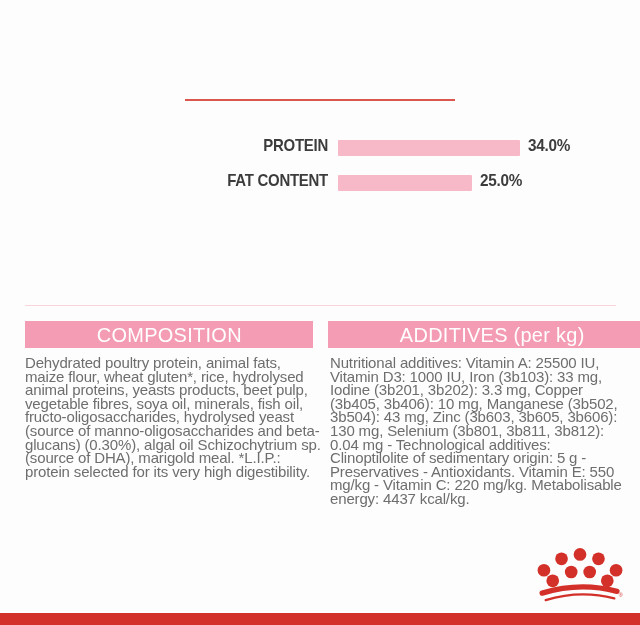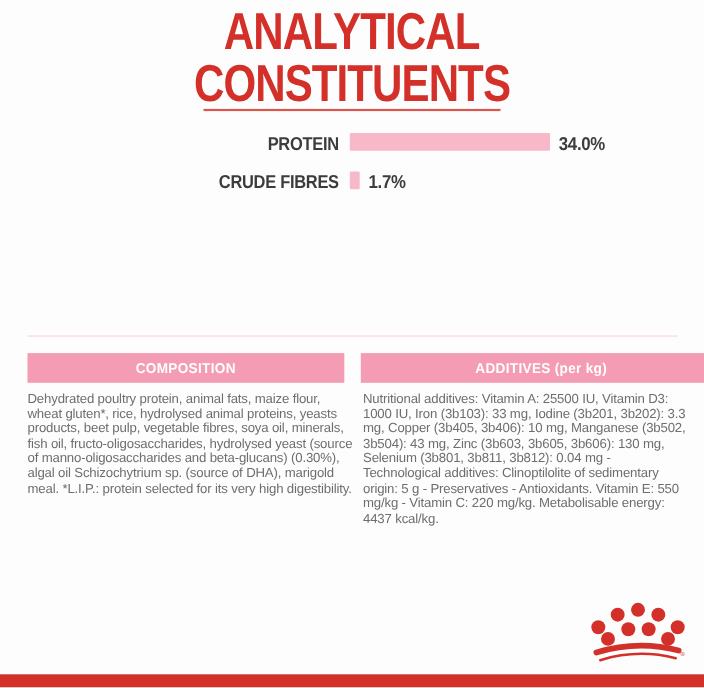--- a/index.html
+++ b/index.html
@@ -13,76 +13,72 @@
   
   .title{position:absolute;top:5px;left:0;width:640px;text-align:center;color:#d23029;}
   .t-line{
     display:block;font-weight:bold;font-size:45px;line-height:47px;letter-spacing:-1px;
   }
   .t-inner{display:inline-block;transform:scale(0.85,1.05);transform-origin:center center;white-space:nowrap;}
   .title-underline{position:absolute;top:99px;left:185px;width:270px;height:2px;background:#db574e;}
 
   
   .chart{position:absolute;top:121px;left:0;width:640px;}
-  .crow{height:35px;display:flex;align-items:flex-start;}
+  .crow{height:35px;display:flex;align-items:flex-end;padding-left:20px;}
   .crow-label{
     width:308px;text-align:right;font-weight:bold;font-size:17px;color:#3c3c3c;
     letter-spacing:-0.3px;white-space:nowrap;
     transform:scaleX(0.88);transform-origin:100% 50%;
   }
   .crow-bar{height:16px;margin-left:10px;border-radius:1px;flex:0 0 auto;}
   .crow-value{
     margin-left:8px;font-weight:bold;font-size:17px;color:#3c3c3c;letter-spacing:-0.3px;
     transform:scaleX(0.9);transform-origin:0 50%;white-space:nowrap;
   }
 
   .section-divider{position:absolute;top:305px;left:25px;width:591px;height:1px;background:#f8d4dc;}
 
   
   .col-header{
     position:absolute;top:321px;height:27px;line-height:27px;text-align:center;
-    color:#ffffff;font-weight:bold;font-size:13px;letter-spacing:0.3px;background:#f49cb3;
+    color:#ffffff;font-weight:normal;font-size:21px;letter-spacing:0.3px;background:#f49cb3;
   }
   .col-header .h-inner{display:inline-block;transform:scaleX(0.95);transform-origin:center center;white-space:nowrap;}
   #comp-header{left:25px;width:288px;}
   #add-header{left:328px;width:328px;}
   .col-body{
-    position:absolute;top:356px;margin:0;font-size:12px;line-height:13.6px;
+    position:absolute;top:356px;margin:0;font-size:15px;line-height:13.6px;
     color:#6e6e6e;letter-spacing:-0.15px;text-align:left;
   }
   #comp-body{left:25px;width:296px;}
   #add-body{left:330px;width:296px;}
 
   
   .crown{position:absolute;left:536px;top:541px;width:88px;height:62px;}
 
   
   .bottom-bar{position:absolute;left:0;top:613px;width:640px;height:12px;background:#d23029;}
 </style>
 </head>
 <body>
 
 <div class="page">
 
-  <div class="title">
-    <span class="t-line"><span class="t-inner">ANALYTICAL</span></span>
-    <span class="t-line"><span class="t-inner">CONSTITUENTS</span></span>
-  </div>
   <div class="title-underline"></div>
 
   <div class="chart" id="chart-rows">
       <div class="crow">
         <div class="crow-label">PROTEIN</div>
         <div class="crow-bar" style="width: 182px; background: rgb(247, 185, 200);"></div>
         <div class="crow-value">34.0%</div>
       </div>
       <div class="crow">
-        <div class="crow-label">CRUDE FIBRES</div>
-        <div class="crow-bar" style="width: 9px; background: rgb(247, 185, 200);"></div>
-        <div class="crow-value">1.7%</div>
+        <div class="crow-label">FAT CONTENT</div>
+        <div class="crow-bar" style="width: 134px; background: rgb(247, 185, 200);"></div>
+        <div class="crow-value">25.0%</div>
       </div>
     </div>
 
   <div class="section-divider"></div>
 
   <div class="col-header" id="comp-header">
     <span class="h-inner">COMPOSITION</span>
   </div>
   <div class="col-header" id="add-header">
     <span class="h-inner">ADDITIVES (per kg)</span>

